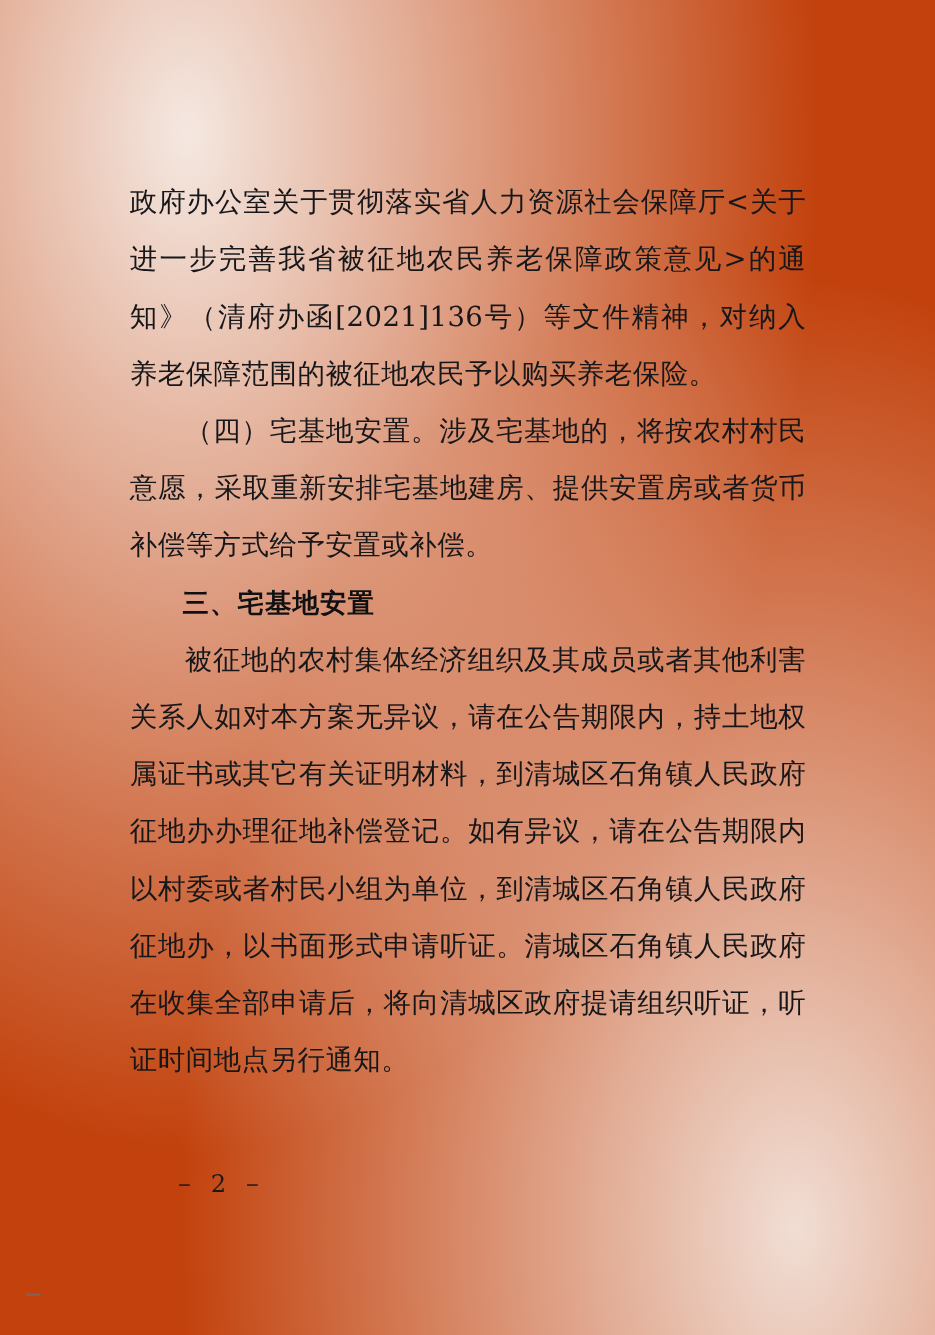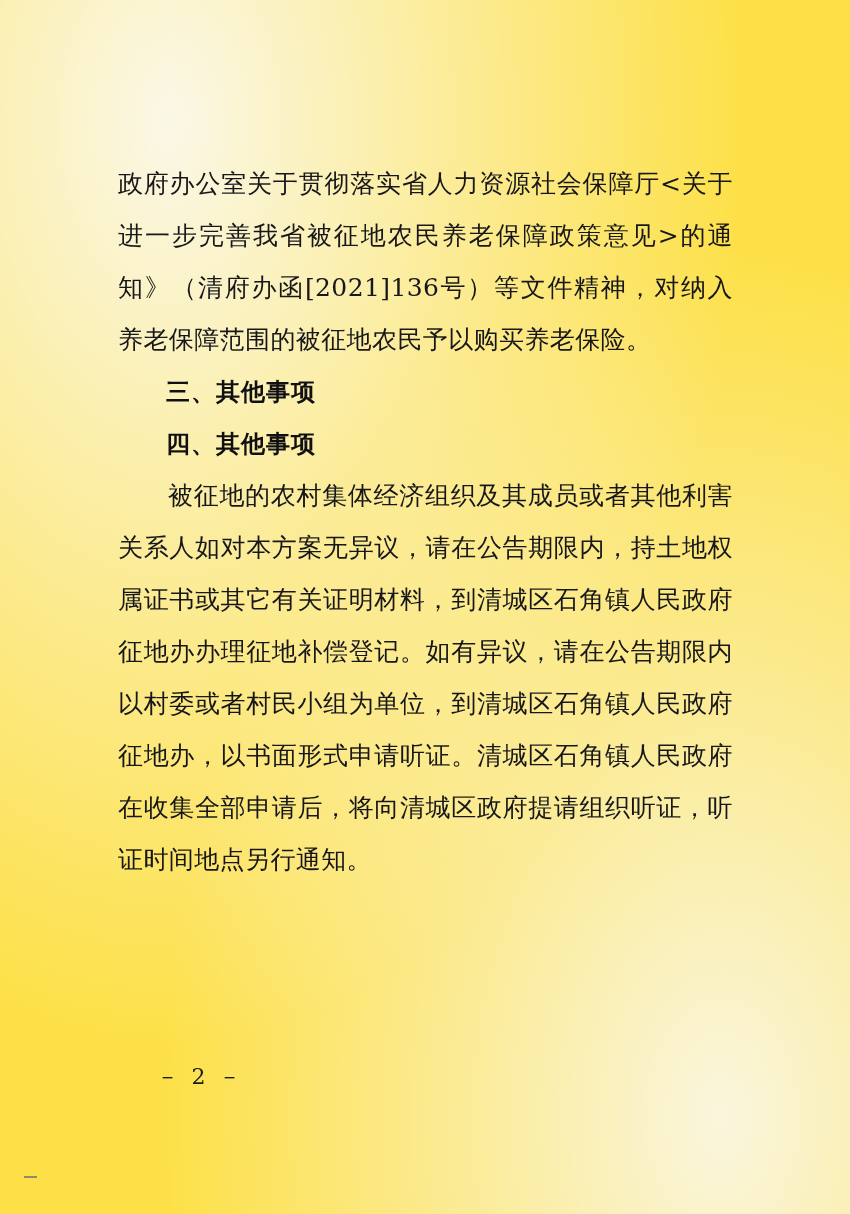--- a/index.html
+++ b/index.html
@@ -12,21 +12,21 @@
     background: #fdfdfd;
     font-family: "DejaVu Serif", "Liberation Serif", serif;
     color: #1a1a1a;
     position: relative;
     overflow: hidden;
   }
 
   .page {
     position: absolute;
     inset: 0;
-    background: #fde047;
+    background: #c2410c;
   }
 
   
   .page::before {
     content: "";
     position: absolute;
     inset: 0;
     background:
       radial-gradient(ellipse at 20% 10%, rgba(250,250,248,0.9), rgba(253,253,253,0) 60%),
       radial-gradient(ellipse at 85% 92%, rgba(249,249,247,0.85), rgba(253,253,253,0) 55%);
@@ -96,25 +96,25 @@
 </head>
 <body>
 
 <div class="page">
 
   <div class="body-area">
 
     <p class="para">政府办公室关于贯彻落实省人力资源社会保障厅&lt;关于进一步完善我省被征地农民养老保障政策意见&gt;的通知》（清府办函[2021]136号）等文件精神，对纳入养老保障范围的被征地农民予以购买养老保险。</p>
 
 
+    <p class="para indent">（四）宅基地安置。涉及宅基地的，将按农村村民意愿，采取重新安排宅基地建房、提供安置房或者货币补偿等方式给予安置或补偿。</p>
 
-    <h2 class="heading">三、其他事项</h2>
+    <h2 class="heading">三、宅基地安置</h2>
 
 
-    <h2 class="heading">四、其他事项</h2>
 
     <p class="para indent">被征地的农村集体经济组织及其成员或者其他利害关系人如对本方案无异议，请在公告期限内，持土地权属证书或其它有关证明材料，到清城区石角镇人民政府征地办办理征地补偿登记。如有异议，请在公告期限内以村委或者村民小组为单位，到清城区石角镇人民政府征地办，以书面形式申请听证。清城区石角镇人民政府在收集全部申请后，将向清城区政府提请组织听证，听证时间地点另行通知。</p>
 
   </div>
 
   <div class="page-number">－ 2 －</div>
 
   <div class="scan-mark"></div>
 
 </div>

